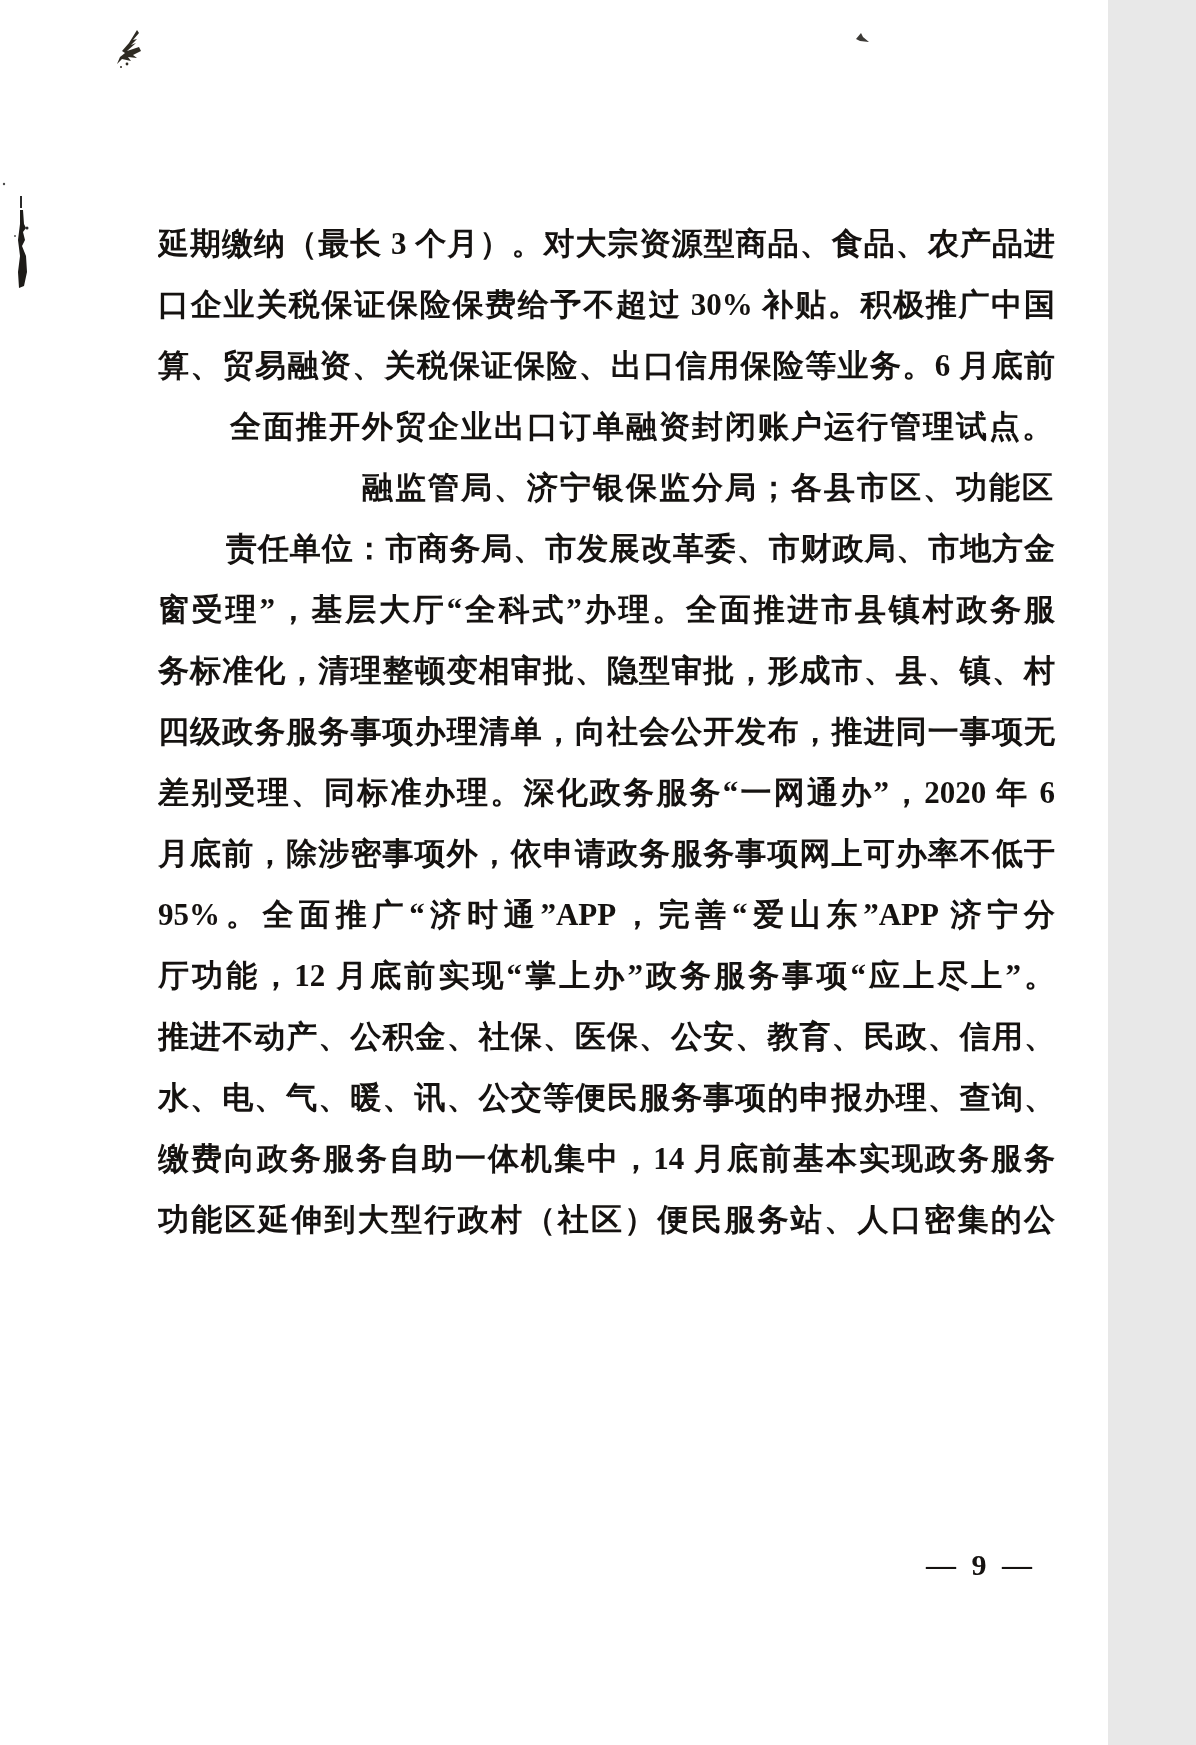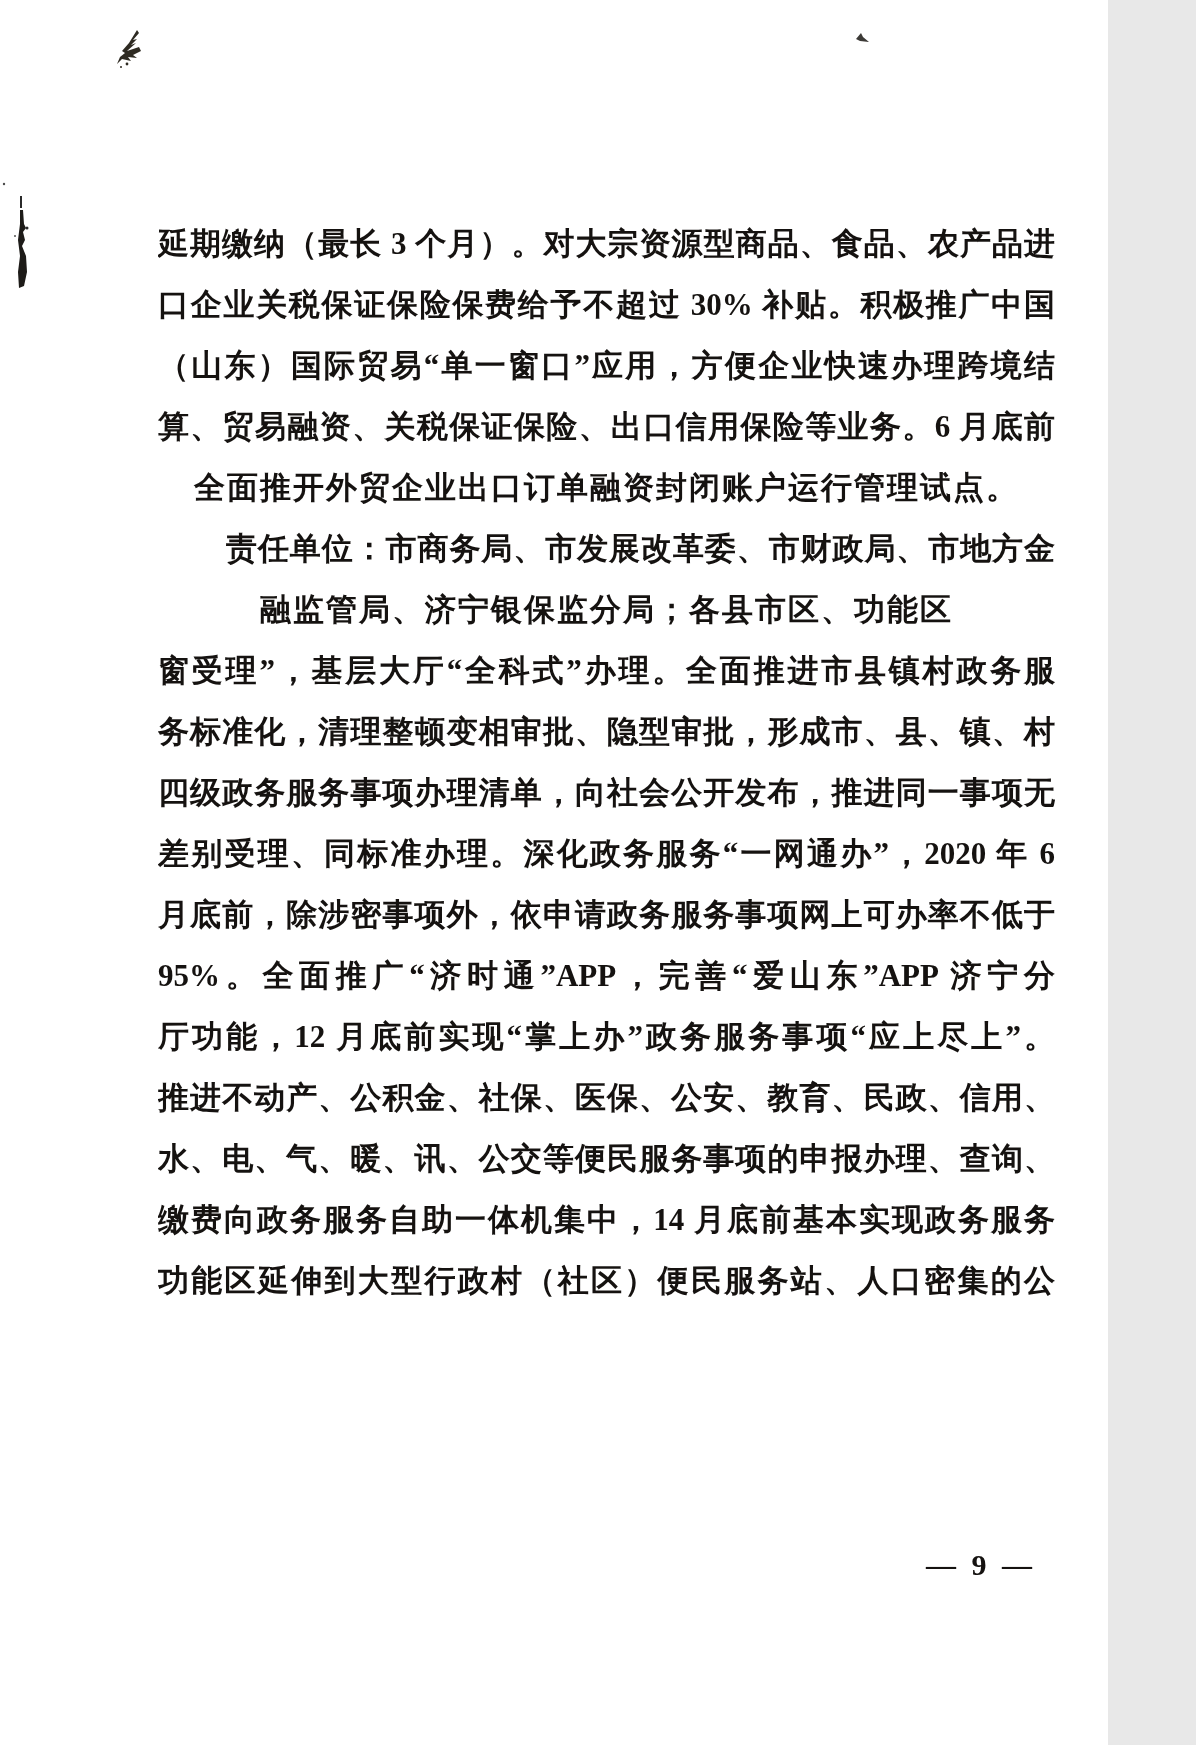--- a/index.html
+++ b/index.html
@@ -23,21 +23,21 @@
     line-height:61px;
     overflow:hidden;
   }
   .line.justify{
     text-align:justify;
     text-align-last:justify;
     text-justify:inter-character;
     white-space:normal;
   }
   .line.left{
-    text-align:center;
+    text-align:right;
     text-align-last:auto;
     white-space:nowrap;
     letter-spacing:2px;
   }
   .line.indent{ text-indent:68px; }
   .page-number{
     position:absolute;
     left:926px;top:1548px;
     font-size:30px;
     font-weight:700;
@@ -69,25 +69,24 @@
     <circle cx="15" cy="60" r="1" fill="#555"></circle>
   </svg>
 
   <svg class="artifact corner-tick" width="16" height="12" viewBox="0 0 16 12">
     <path d="M0,7 L5,1 L7,5 L13,10 L4,9 Z" fill="#3c3a37"></path>
   </svg>
 
   <div class="text-block" style="color: rgb(21, 18, 16);">
     <div class="line justify">延期缴纳（最长 3 个月）。对大宗资源型商品、食品、农产品进</div>
     <div class="line justify">口企业关税保证保险保费给予不超过 30% 补贴。积极推广中国</div>
-    <div class="line justify">（山东）国际贸易“单一窗口”应用，方便企业快速办理跨境结</div>
     <div class="line justify">算、贸易融资、关税保证保险、出口信用保险等业务。6 月底前</div>
     <div class="line left">全面推开外贸企业出口订单融资封闭账户运行管理试点。</div>
+    <div class="line left">融监管局、济宁银保监分局；各县市区、功能区</div>
     <div class="line justify indent">责任单位：市商务局、市发展改革委、市财政局、市地方金</div>
-    <div class="line left">融监管局、济宁银保监分局；各县市区、功能区</div>
     <div class="line justify">窗受理”，基层大厅“全科式”办理。全面推进市县镇村政务服</div>
     <div class="line justify">务标准化，清理整顿变相审批、隐型审批，形成市、县、镇、村</div>
     <div class="line justify">四级政务服务事项办理清单，向社会公开发布，推进同一事项无</div>
     <div class="line justify">差别受理、同标准办理。深化政务服务“一网通办”，2020 年 6</div>
     <div class="line justify">月底前，除涉密事项外，依申请政务服务事项网上可办率不低于</div>
     <div class="line justify">95%。全面推广“济时通”APP，完善“爱山东”APP 济宁分</div>
     <div class="line justify">厅功能，12 月底前实现“掌上办”政务服务事项“应上尽上”。</div>
     <div class="line justify">推进不动产、公积金、社保、医保、公安、教育、民政、信用、</div>
     <div class="line justify">水、电、气、暖、讯、公交等便民服务事项的申报办理、查询、</div>
     <div class="line justify">缴费向政务服务自助一体机集中，14 月底前基本实现政务服务</div>

